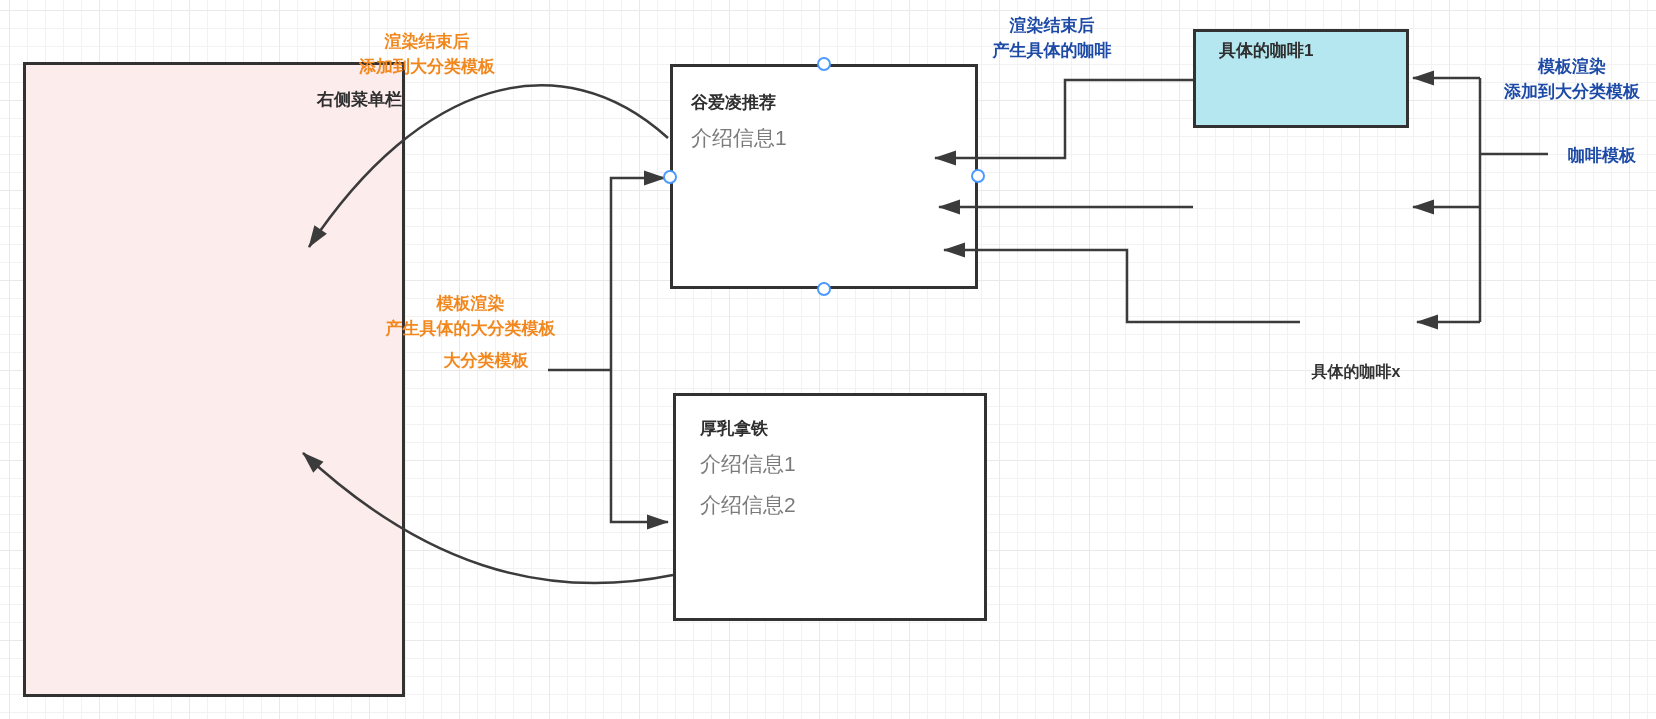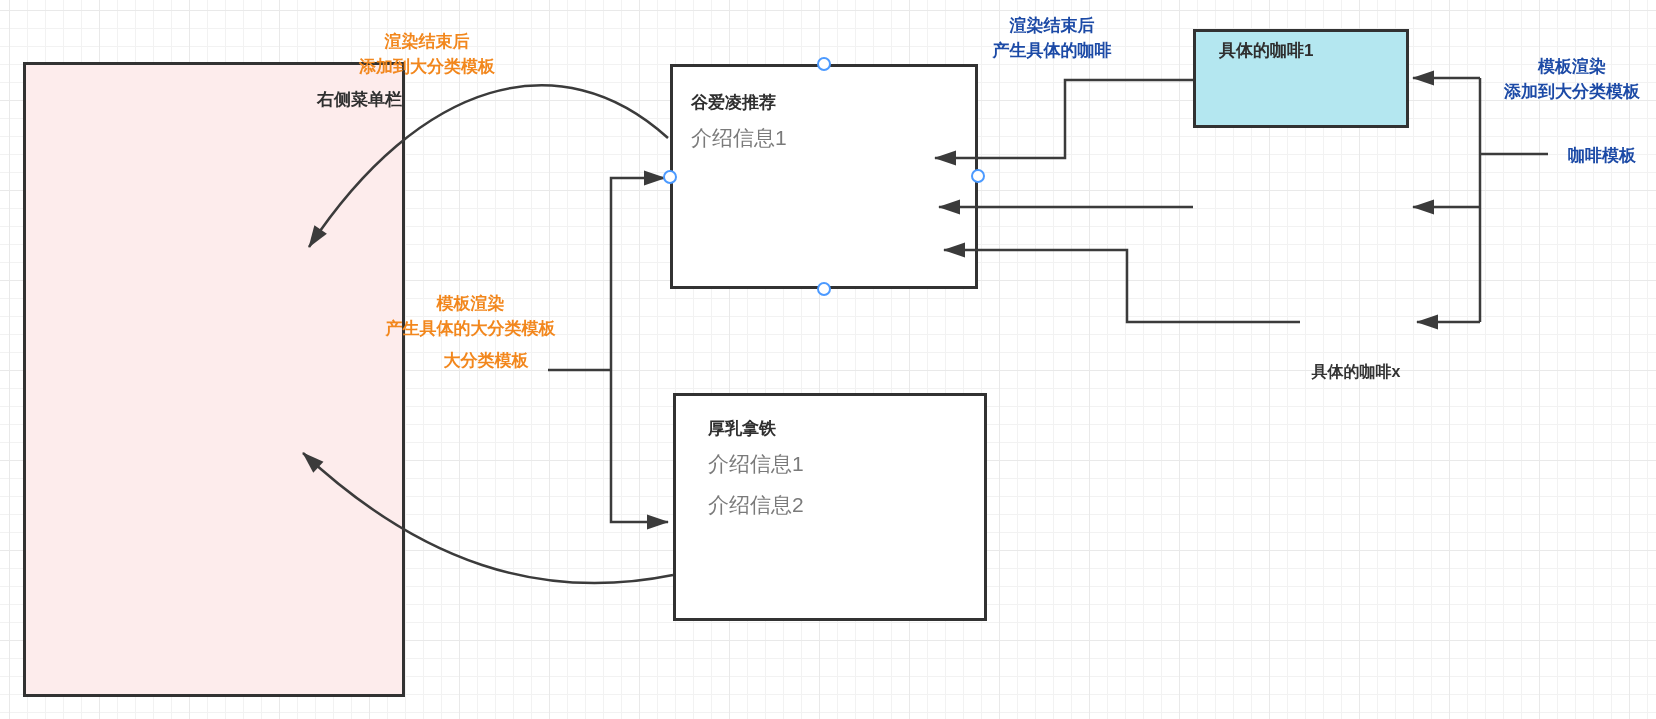--- a/index.html
+++ b/index.html
@@ -23,21 +23,21 @@
   .menu-panel {
     left:23px; top:62px; width:382px; height:635px;
     background:#fdecec; text-align:right; padding-top:23px;
   }
   .menu-panel .shape-title { font-size:17px; font-weight:bold; color:#2f2f2f; }
 
   .box-title { font-size:17px; font-weight:bold; color:#2f2f2f; margin-bottom:10px; }
   .box-line  { font-size:21px; color:#7a7a7a; margin-bottom:13px; }
 
   .category-box-top    { left:670px; top:64px;  width:308px; height:225px; padding:24px 18px; }
-  .category-box-bottom { left:673px; top:393px; width:314px; height:228px; padding:21px 32px; }
+  .category-box-bottom { left:673px; top:393px; width:314px; height:228px; padding:21px 24px; }
 
   .coffee-box { background:#b4e7f0; padding:7px 23px; }
   .coffee-box-1 { left:1193px; top:29px;  width:216px; height:99px; }
   .coffee-box-2 { left:1193px; top:157px; width:216px; height:100px; }
   .coffee-box .box-title { margin-bottom:0; }
 
   .connector-layer { position:absolute; left:0; top:0; z-index:2; }
 
   .label { position:absolute; z-index:3; font-size:17px; font-weight:bold;
            line-height:25px; text-align:center; white-space:nowrap; }

